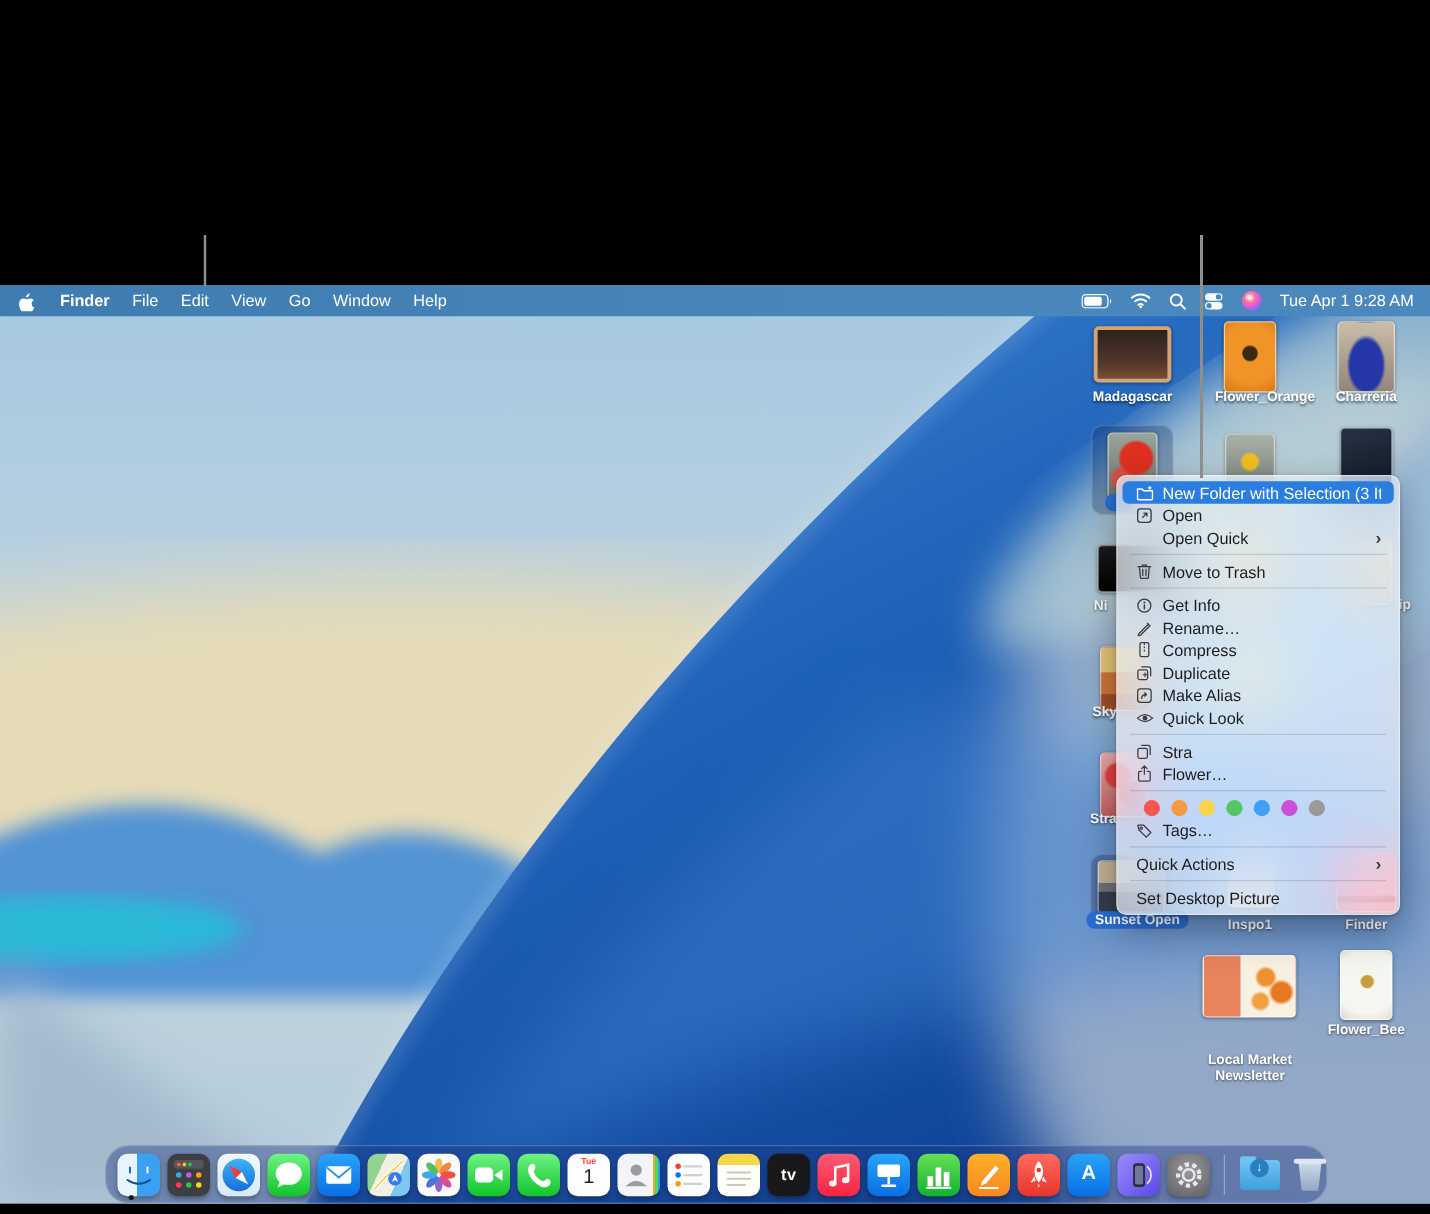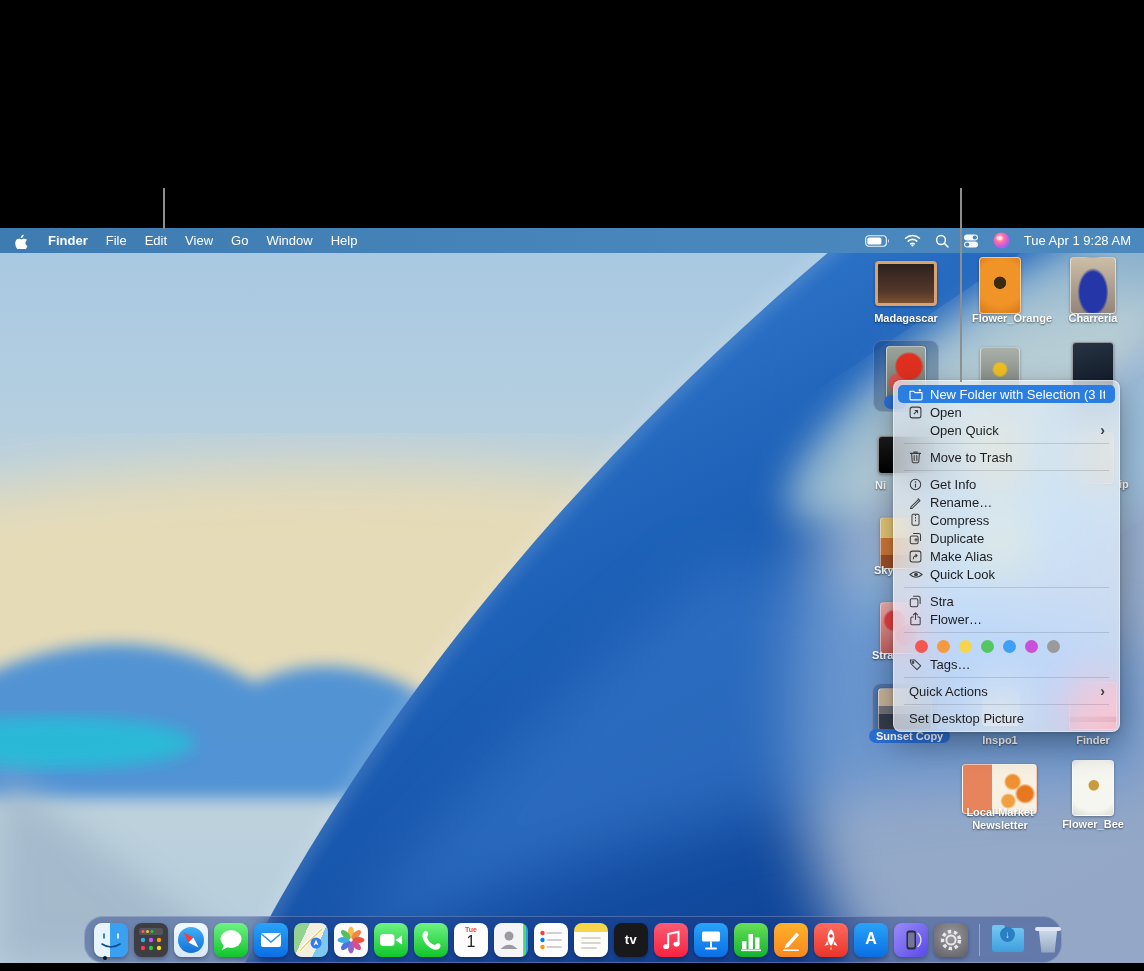--- a/index.html
+++ b/index.html
@@ -260,36 +260,36 @@
 
   <div class="dicon" style="left:880px;top:602px">
     <div class="thumb" style="width:40px;height:52px;background:radial-gradient(circle at 35% 35%,#e84040 0 22%,rgba(232,64,64,0) 28%),radial-gradient(circle at 65% 65%,#d83038 0 22%,rgba(216,48,56,0) 28%),linear-gradient(#f0b0b0,#c86060)"></div>
   </div>
   <span class="dlabel" style="left:872px;top:649px">Stra</span>
 
   <div class="selbox" style="left:872px;top:683px;width:66px;height:58px"></div>
   <div class="dicon" style="left:878px;top:688px">
     <div class="thumb" style="width:54px;height:43px;background:linear-gradient(#c8b49a 0 42%,#72727c 42% 60%,#353d4c 60%)"></div>
   </div>
-  <span class="dlabel pill" style="left:869px;top:729px">Sunset Copy</span>
+  <span class="dlabel pill" style="left:869px;top:729px">Sunset Open</span>
 
   <div class="dicon" style="left:982px;top:686px">
     <div class="thumb" style="width:38px;height:40px;background:linear-gradient(#f4ead8,#ecd4bc)"></div>
   </div>
   <span class="dlabel" style="left:960px;top:734px;width:80px">Inspo1</span>
 
   <div class="dicon" style="left:1069px;top:682px">
     <div class="thumb" style="width:48px;height:48px;background:linear-gradient(rgba(0,0,0,0) 0 72%,#b01828 74% 84%,rgba(0,0,0,0) 86%),radial-gradient(circle at 50% 42%,#f4788c 0 55%,#ee4a62 100%)"></div>
   </div>
   <span class="dlabel" style="left:1053px;top:734px;width:80px">Finder</span>
 
   <div class="dicon" style="left:962px;top:764px">
     <div class="thumb" style="width:75px;height:50px;background:radial-gradient(circle at 68% 35%,#f09030 0 11%,rgba(240,144,48,0) 15%),radial-gradient(circle at 85% 60%,#e87820 0 11%,rgba(232,120,32,0) 15%),radial-gradient(circle at 62% 75%,#f0a040 0 10%,rgba(240,160,64,0) 14%),linear-gradient(90deg,#e8845c 0 40%,#f8f0e0 40%)"></div>
   </div>
-  <span class="dlabel wrap" style="left:958px;top:806px;width:84px">Local Market Newsletter</span>
+  <span class="dlabel wrap" style="left:958px;top:842px;width:84px">Local Market Newsletter</span>
 
   <div class="dicon" style="left:1072px;top:760px">
     <div class="thumb" style="width:42px;height:56px;background:radial-gradient(circle at 52% 45%,#c89c3c 0 13%,#f6f6f0 16% 70%,#dadad2 100%)"></div>
   </div>
   <span class="dlabel" style="left:1033px;top:818px;width:120px">Flower_Bee</span>
 
   <div class="cmenu">
     <div class="mi hl">
       <span class="mic">
           <svg width="14" height="13" viewBox="0 0 14 13">

